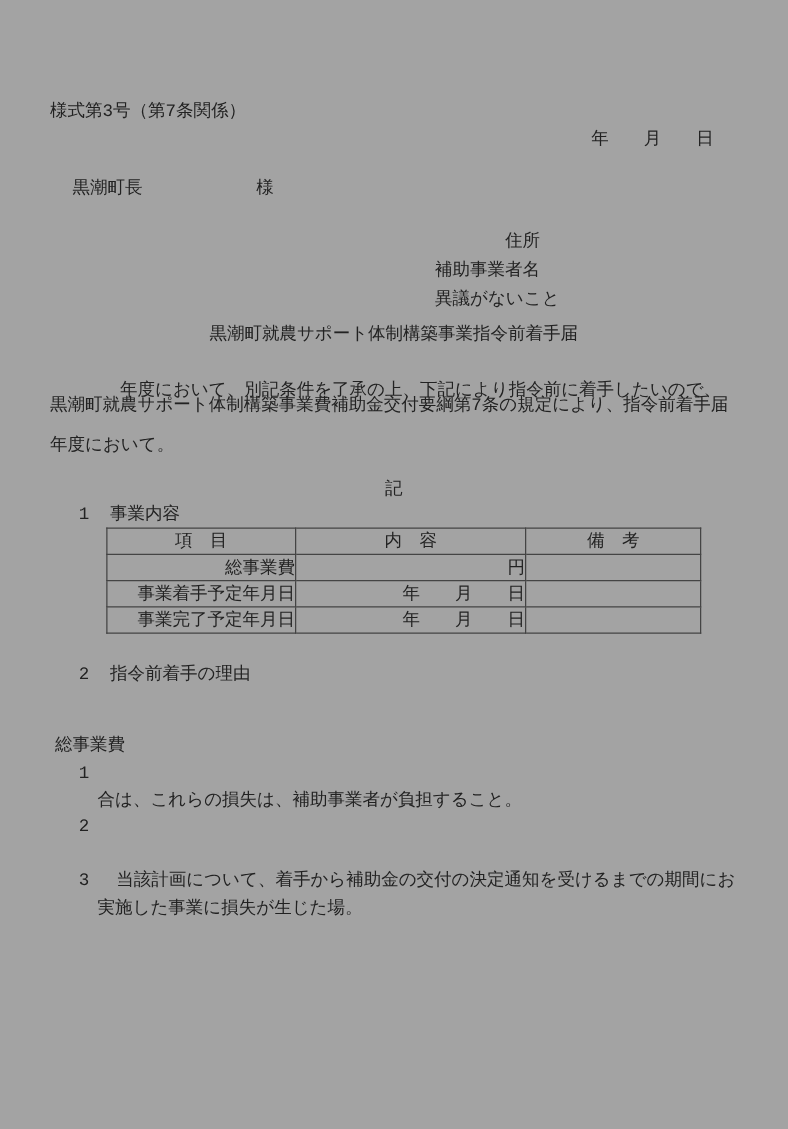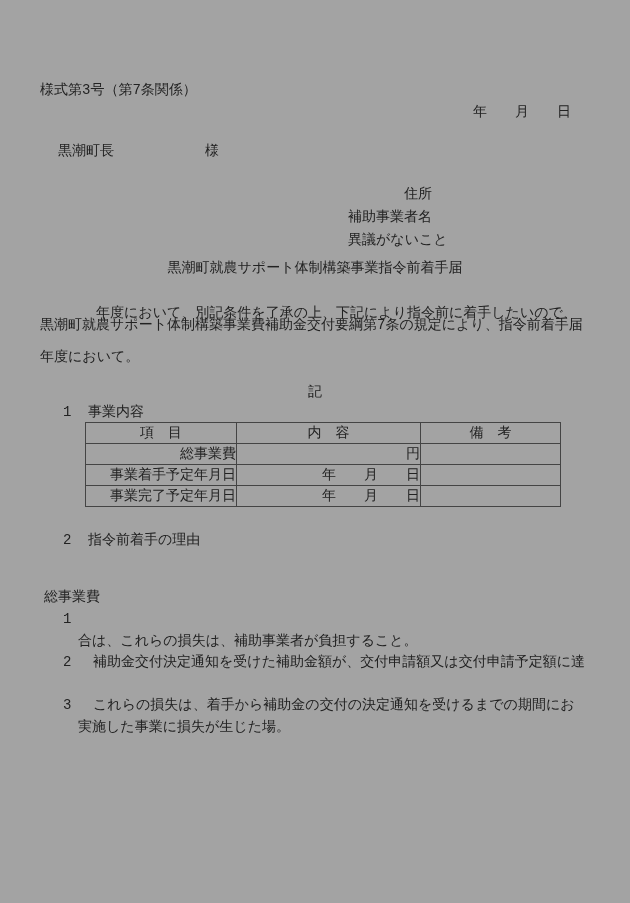--- a/index.html
+++ b/index.html
@@ -112,19 +112,18 @@
 
   <div class="abs" style="left:63px; top:531px">2</div>
   <div class="abs" style="left:88px; top:531px">指令前着手の理由</div>
 
   <div class="abs" style="left:44px; top:588px">総事業費</div>
 
   <div class="abs" style="left:63px; top:610px">1</div>
   <div class="abs" style="left:78px; top:632px">合は、これらの損失は、補助事業者が負担すること。</div>
 
   <div class="abs" style="left:63px; top:653px">2</div>
-  <div class="abs" style="left:93px; top:653px">補助金交付決定通知を受けた補助金額が、交付申請額又は交付申請予定額に達</div>
 
   <div class="abs" style="left:63px; top:696px">3</div>
-  <div class="abs" style="left:93px; top:696px">これらの損失は、着手から補助金の交付の決定通知を受けるまでの期間にお</div>
+  <div class="abs" style="left:93px; top:696px">当該計画について、着手から補助金の交付の決定通知を受けるまでの期間にお</div>
   <div class="abs" style="left:78px; top:718px">実施した事業に損失が生じた場。</div>
 
 </div>
 
 </body></html>

